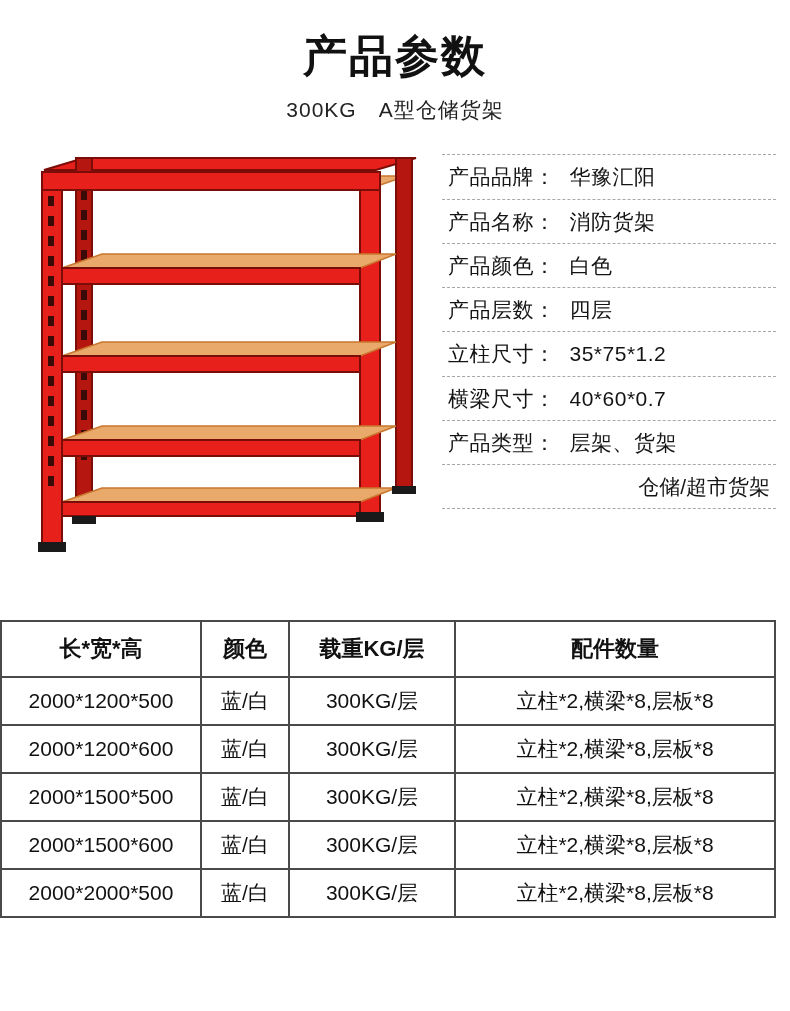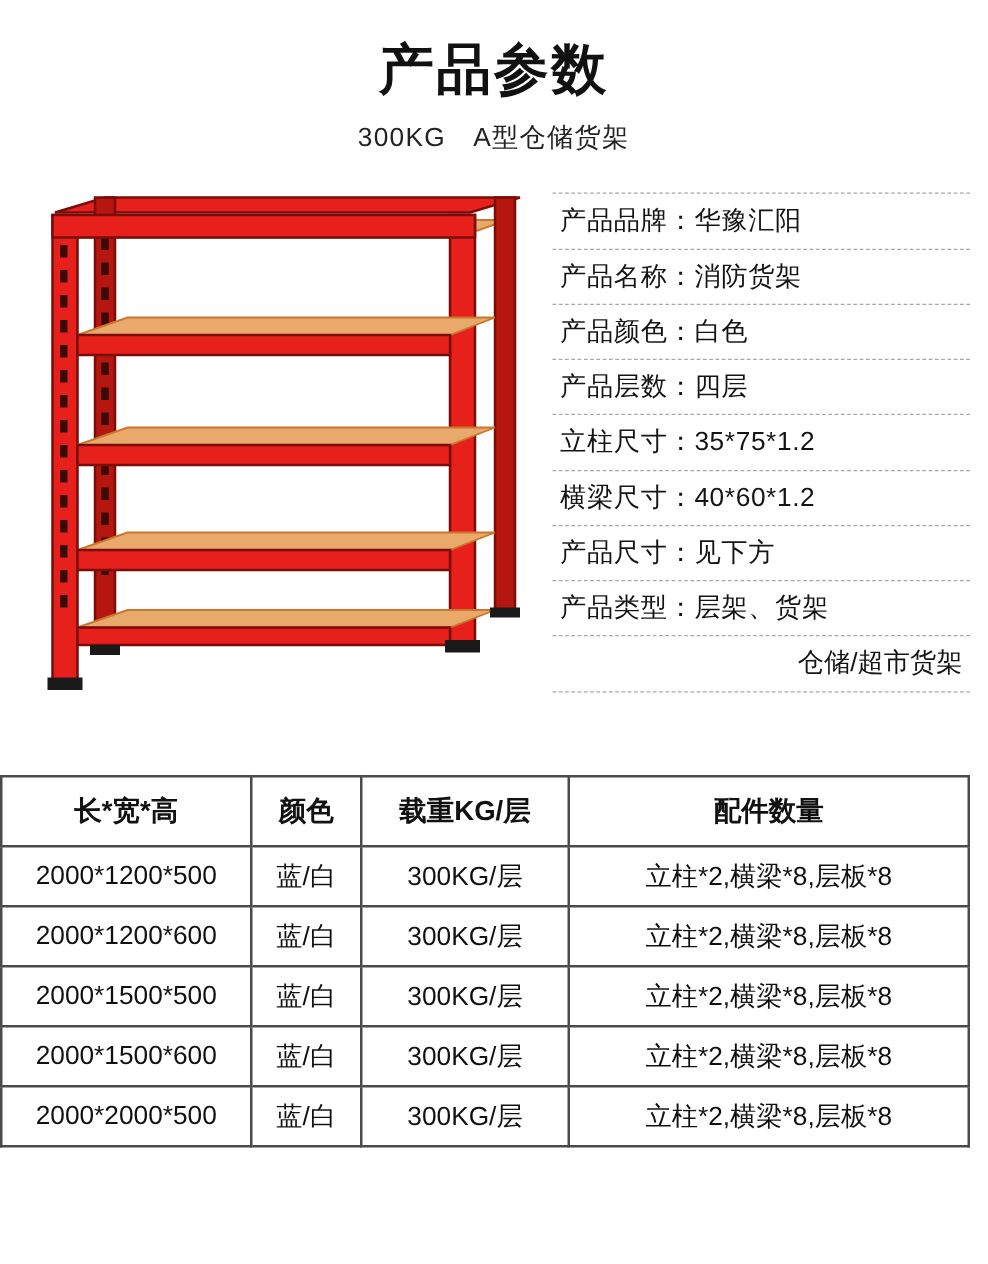--- a/index.html
+++ b/index.html
@@ -78,20 +78,21 @@
   }
   .spec-row.continuation {
     text-align: right;
     padding-right: 6px;
   }
   .spec-label {
     letter-spacing: 0.5px;
   }
   .spec-value {
     letter-spacing: 0.5px;
+    margin-left: 14px;
   }
 
   
   .shelf-wrap {
     width: 400px;
     height: 420px;
     position: relative;
   }
   .shelf-svg {
     display: block;
@@ -225,24 +226,21 @@
       <div class="spec-row">
         <span class="spec-label">产品颜色：</span><span class="spec-value">白色</span>
       </div>
       <div class="spec-row">
         <span class="spec-label">产品层数：</span><span class="spec-value">四层</span>
       </div>
       <div class="spec-row">
         <span class="spec-label">立柱尺寸：</span><span class="spec-value">35*75*1.2</span>
       </div>
       <div class="spec-row">
-        <span class="spec-label">横梁尺寸：</span><span class="spec-value">40*60*1.2</span>
-      </div>
-      <div class="spec-row">
-        <span class="spec-label">产品尺寸：</span><span class="spec-value">见下方</span>
+        <span class="spec-label">横梁尺寸：</span><span class="spec-value">40*60*0.7</span>
       </div>
       <div class="spec-row">
         <span class="spec-label">产品类型：</span><span class="spec-value">层架、货架</span>
       </div>
       <div class="spec-row continuation">仓储/超市货架</div>
     </div>
 
   </div>
 
   <div class="table-wrap">

